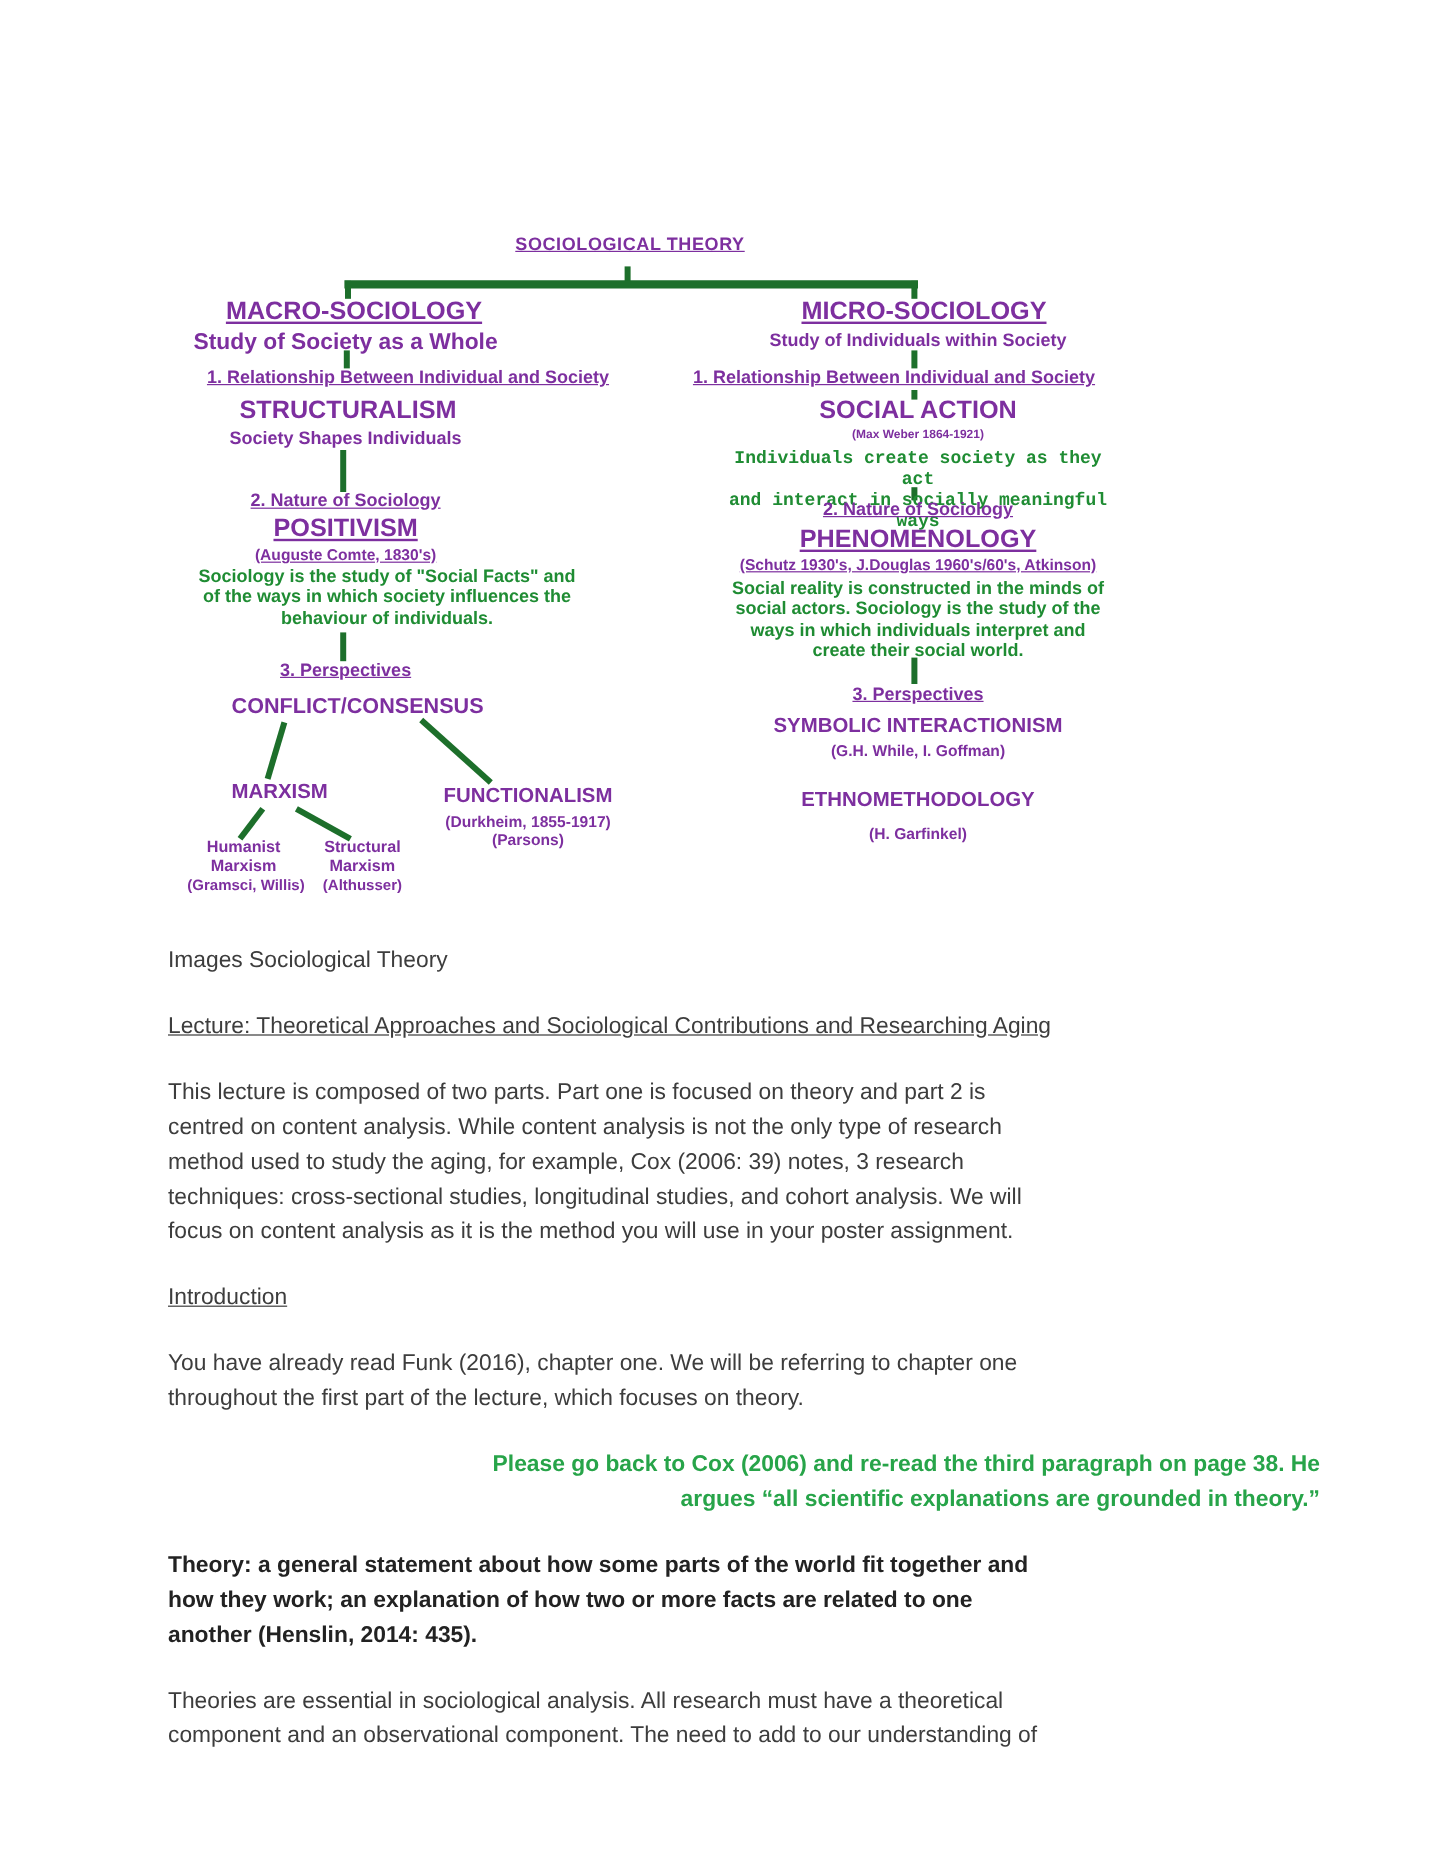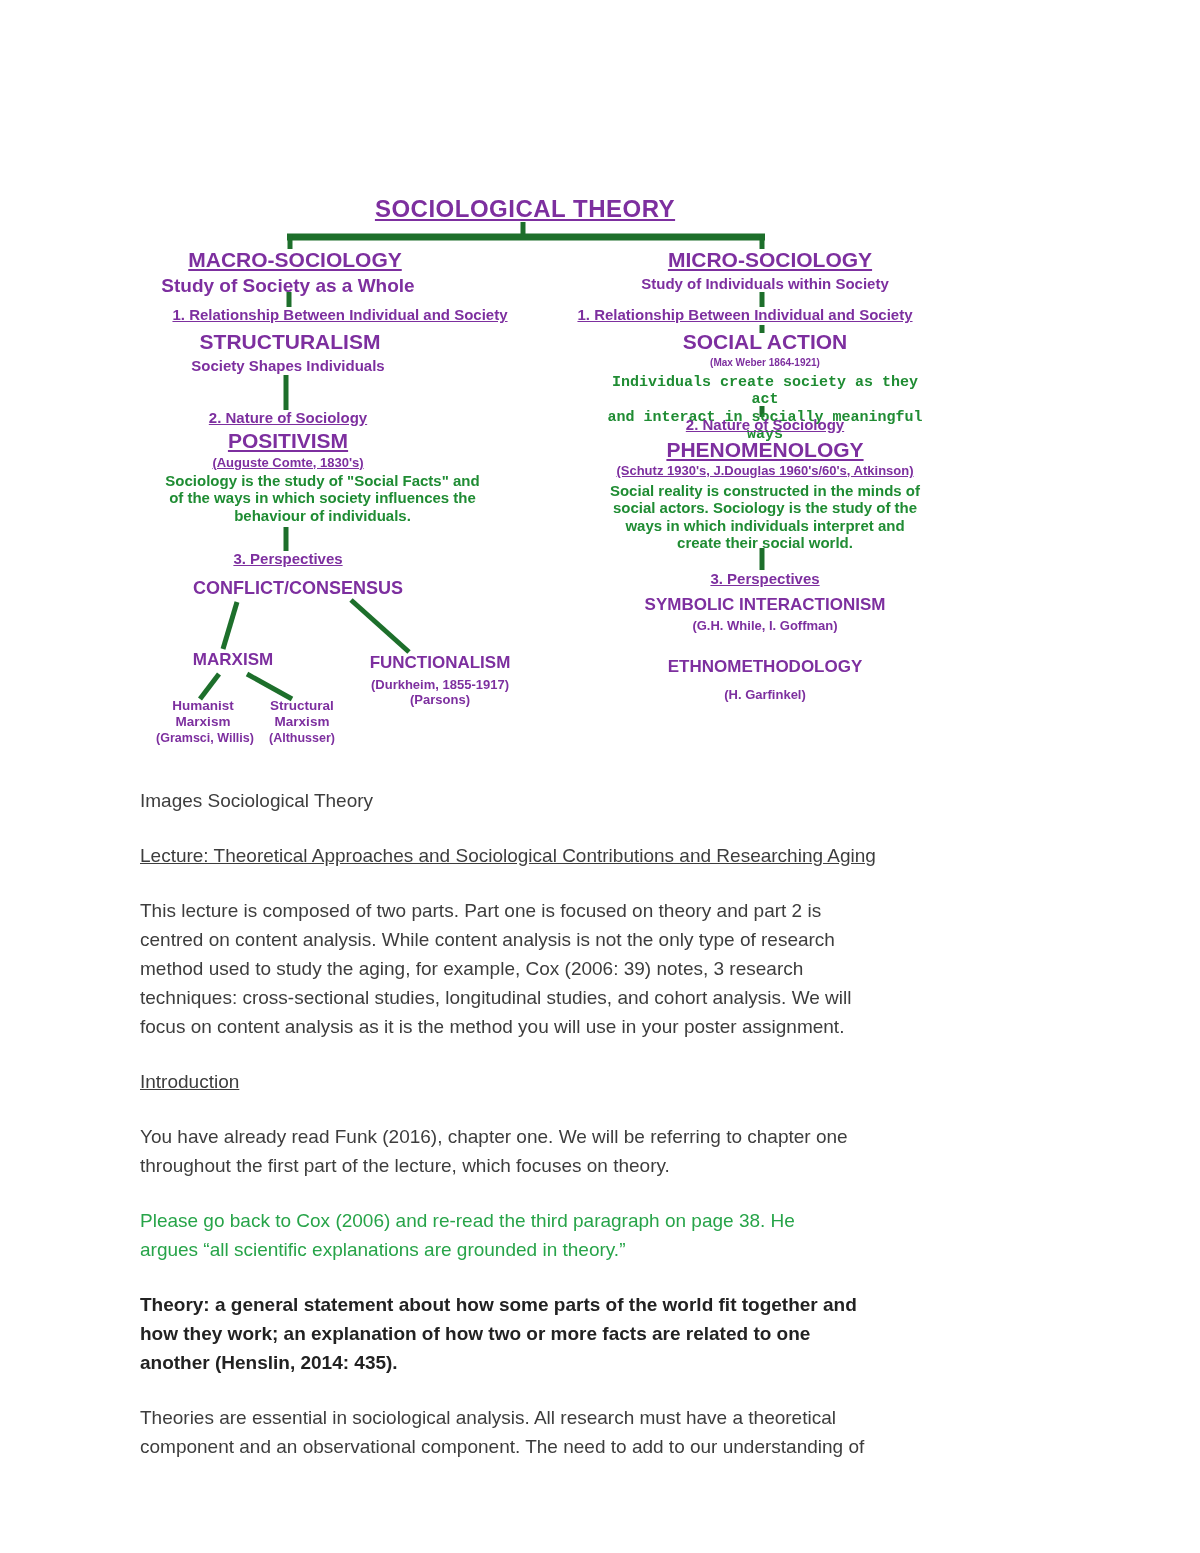--- a/index.html
+++ b/index.html
@@ -23,21 +23,21 @@
   .node{
     position:absolute;
     text-align:center;
     color:var(--purple);
     line-height:1.15;
     white-space:pre-line;
   }
   .u{text-decoration:underline;}
   .gtxt{color:var(--diagram-green);}
 
-  .d-title{left:340px;top:195px;width:370px;font-size:24px;letter-spacing:.5px;text-align:center;}
+  .d-title{left:340px;top:195px;width:370px;font-size:15px;letter-spacing:.5px;text-align:center;}
   .d-macro-h{left:145px;top:248px;width:300px;font-size:21px;}
   .d-macro-sub{left:138px;top:275px;width:300px;font-size:19px;}
   .d-item1-l{left:155px;top:306px;width:370px;font-size:15px;}
   .d-structuralism{left:140px;top:330px;width:300px;font-size:21px;}
   .d-structuralism-sub{left:138px;top:357px;width:300px;font-size:15px;}
   .d-item2-l{left:138px;top:409px;width:300px;font-size:15px;}
   .d-positivism{left:138px;top:429px;width:300px;font-size:21px;text-align:center;}
   .d-positivism-ref{left:138px;top:456px;width:300px;font-size:13px;}
   .d-positivism-desc{left:150px;top:472px;width:345px;font-size:15px;}
   .d-item3-l{left:138px;top:550px;width:300px;font-size:15px;}
@@ -73,21 +73,21 @@
     max-width:960px;
     color:var(--body-text);
     font-size:19px;
     line-height:29px;
   }
   .body-text p{
     margin:0 0 26px 0;
     white-space:pre-line;
   }
   .heading-u{text-decoration:underline;}
-  .green-bold{color:var(--body-green);font-weight:normal;}
+  .green-bold{color:var(--body-green);font-weight:bold;text-align:right;}
   .black-bold{color:#222222;font-weight:bold;}
 </style>
 </head>
 <body>
 
 <div class="page">
 
   <div class="diagram">
 
     <svg class="connectors" width="1200" height="778">

